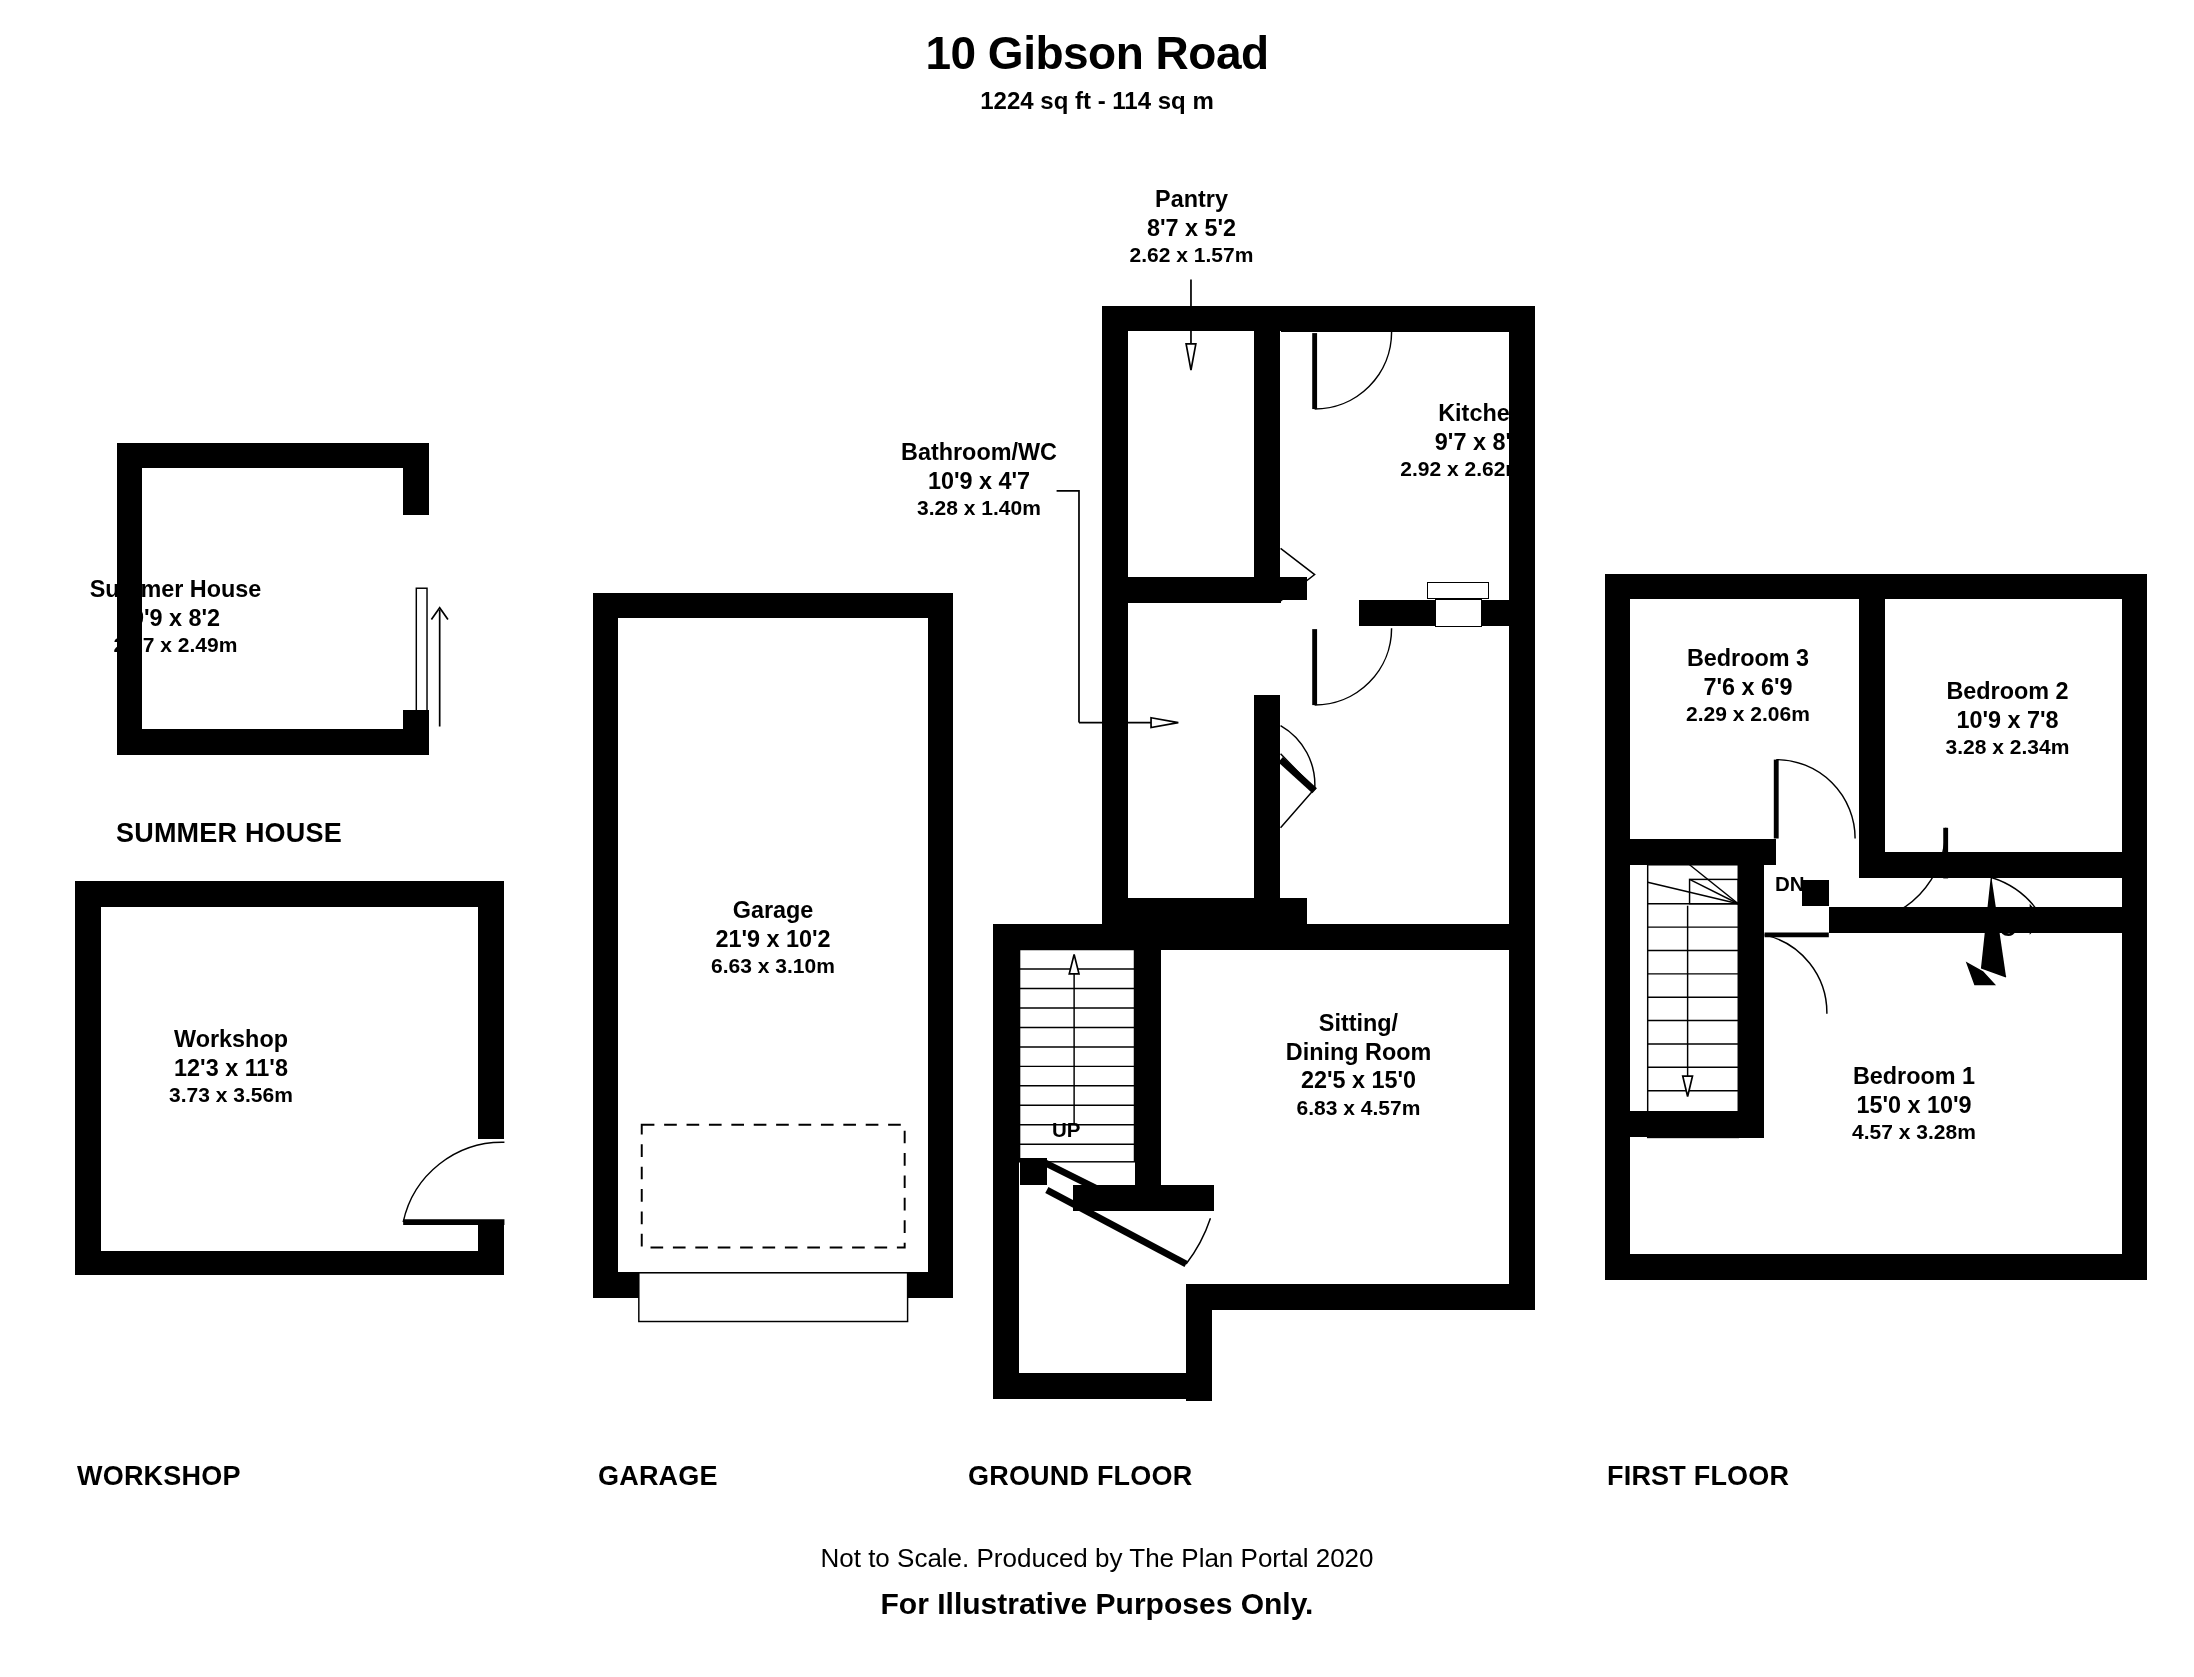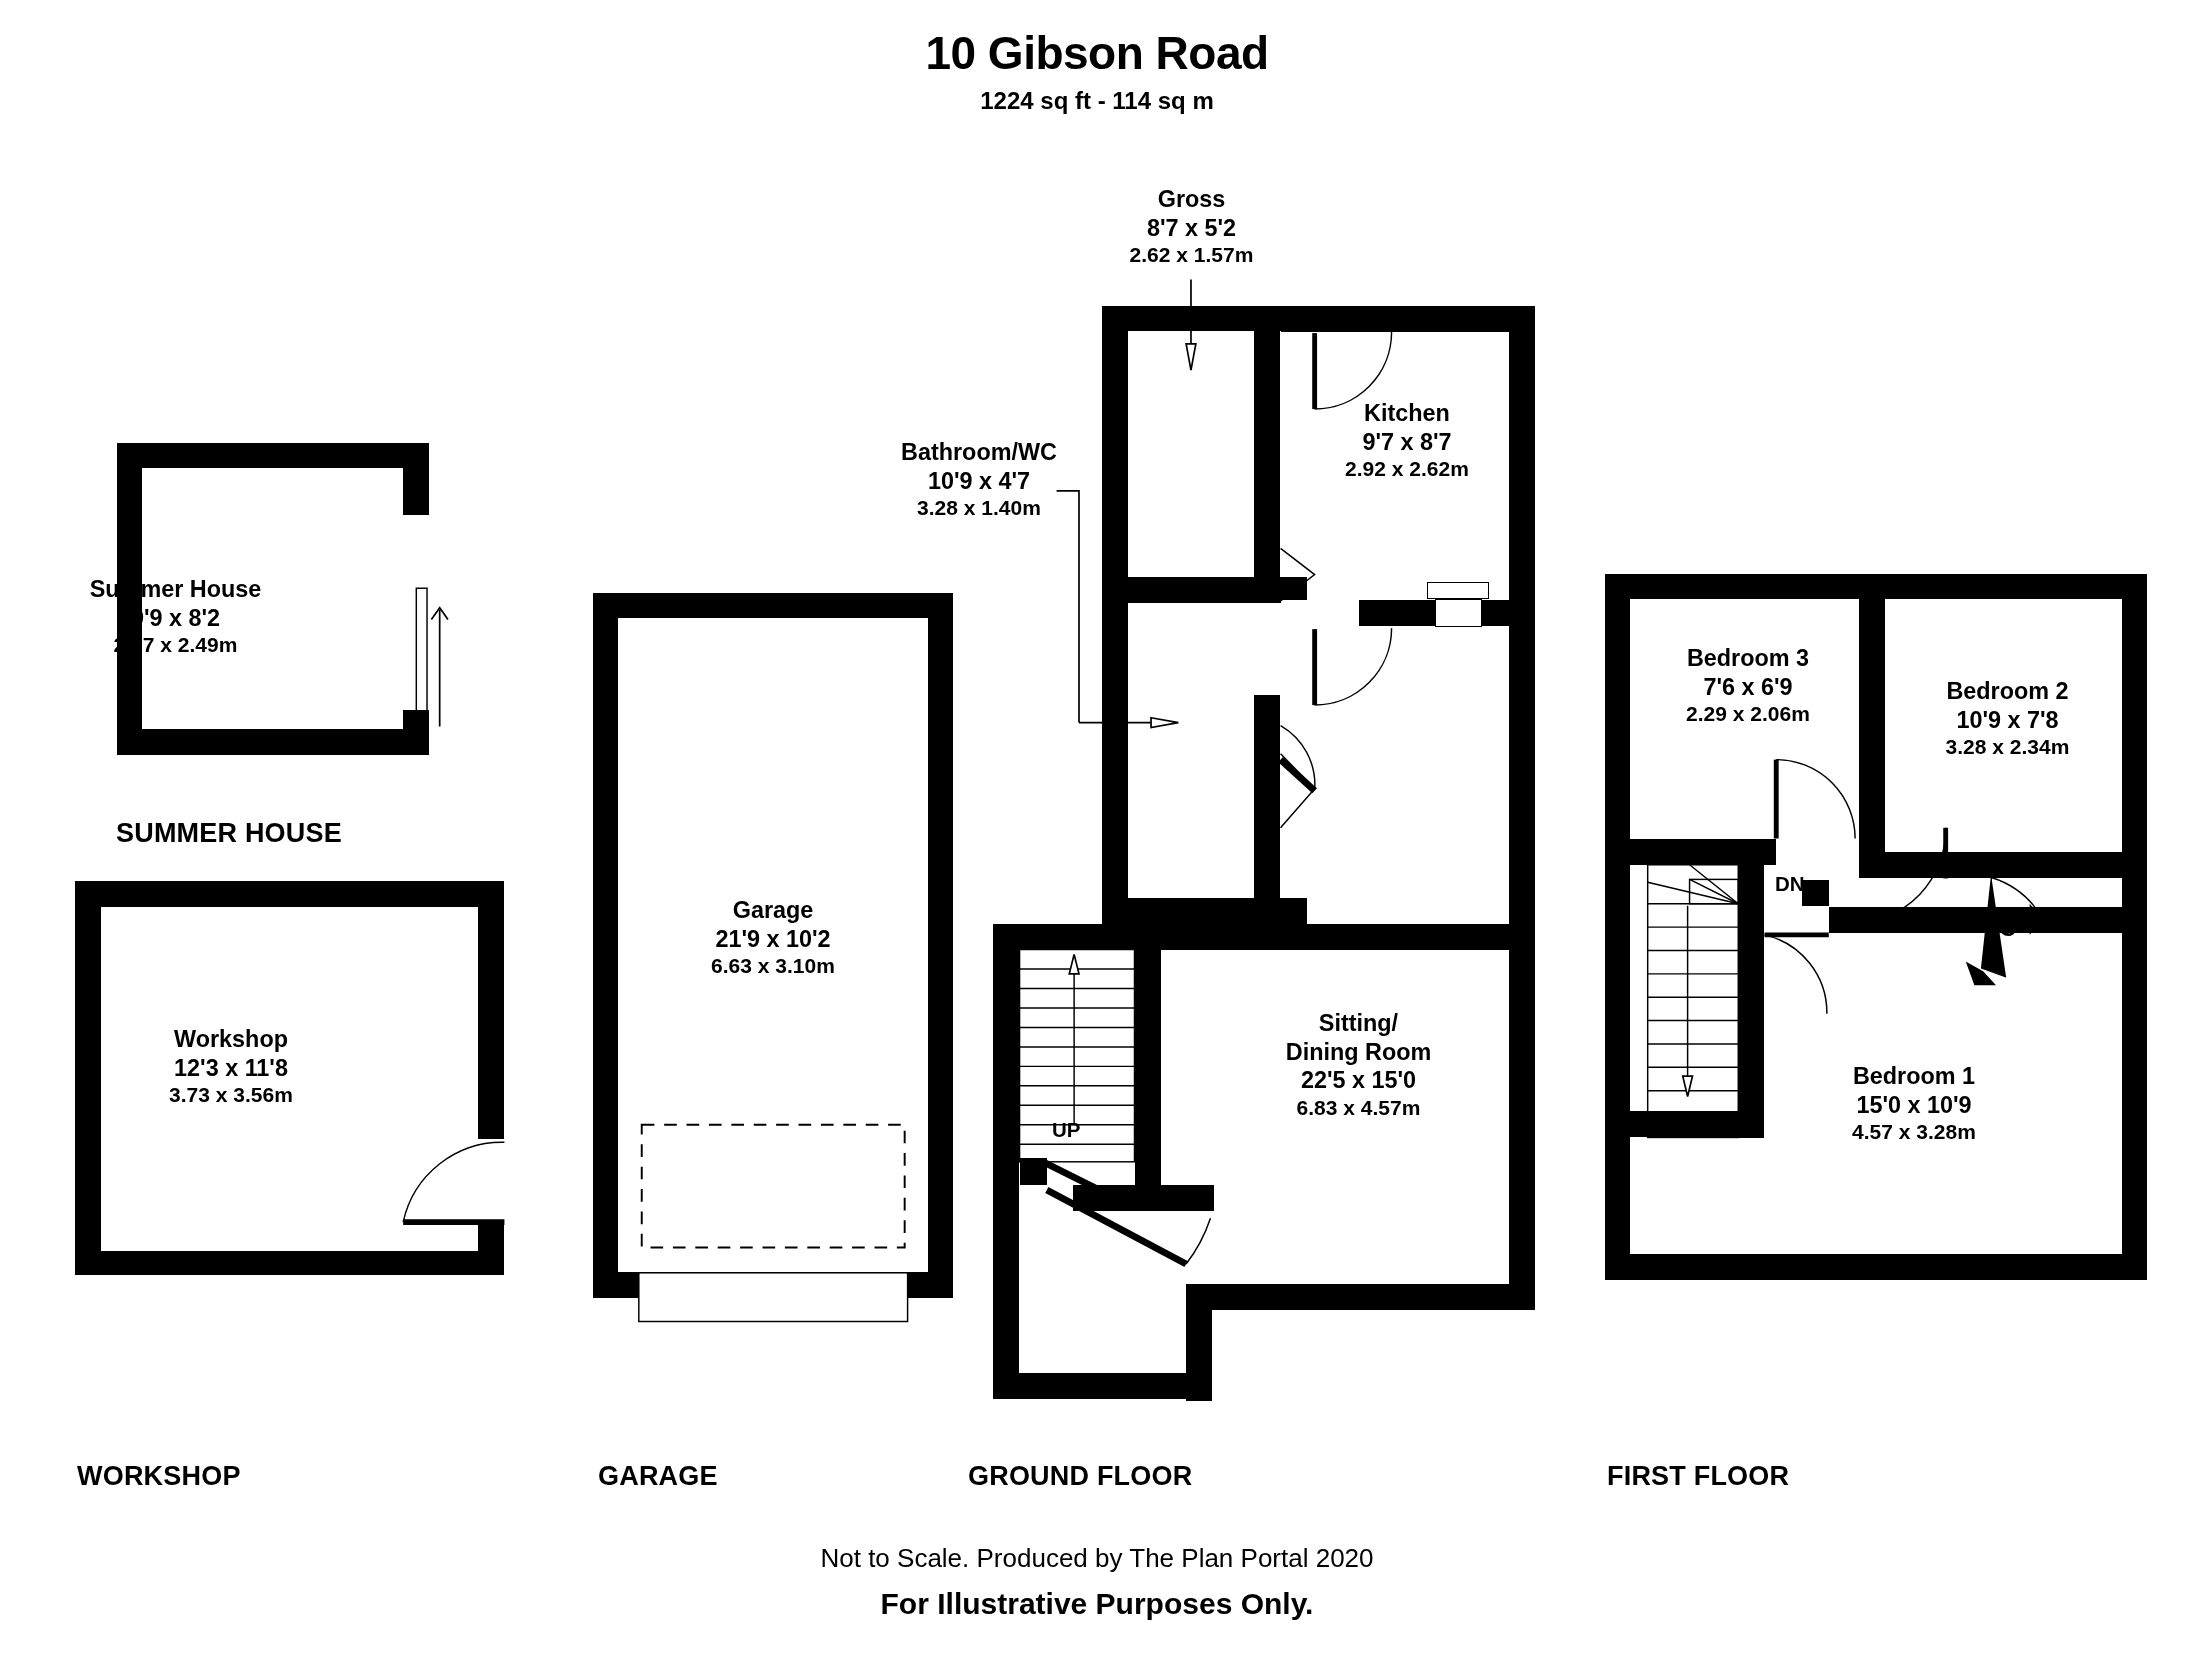--- a/index.html
+++ b/index.html
@@ -263,26 +263,26 @@
 
       <path d="M 2630 1548 L 2700 1620 L 2630 1700" class="stroke-thin"></path>
       <line x1="2630" y1="1560" x2="2700" y2="1624" stroke="#000" stroke-width="14"></line>
       <path d="M 2630 1490 A 140 140 0 0 1 2700 1622" class="stroke-thin"></path>
     </svg>
 
     <div class="white-fill" style="left:1427px; top:582px; width:62px; height:16.6px; border:1.5px solid #000; box-sizing:border-box;"></div>
     <div class="white-fill" style="left:1435px; top:599px; width:47px; height:28px; border:1.5px solid #000; box-sizing:border-box;"></div>
 
     <div class="room-label" style="left:1082px; top:185px; width:219px;">
-      <span class="rl-name">Gross</span>
+      <span class="rl-name">Pantry</span>
       <span class="rl-imp">8'7 x 5'2</span>
       <span class="rl-met">2.62 x 1.57m</span>
     </div>
 
-    <div class="room-label" style="left:1290px; top:399px; width:234px;">
+    <div class="room-label" style="left:1290px; top:399px; width:234px;text-align:right;">
       <span class="rl-name">Kitchen</span>
       <span class="rl-imp">9'7 x 8'7</span>
       <span class="rl-met">2.92 x 2.62m</span>
     </div>
 
     <div class="room-label" style="left:862px; top:438px; width:234px;">
       <span class="rl-name">Bathroom/WC</span>
       <span class="rl-imp">10'9 x 4'7</span>
       <span class="rl-met">3.28 x 1.40m</span>
     </div>

